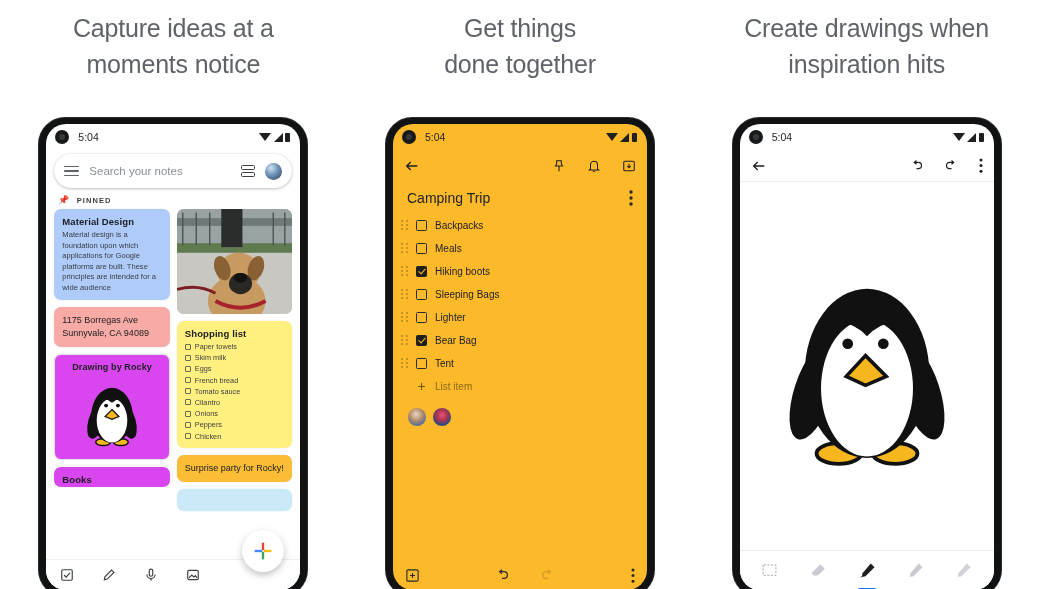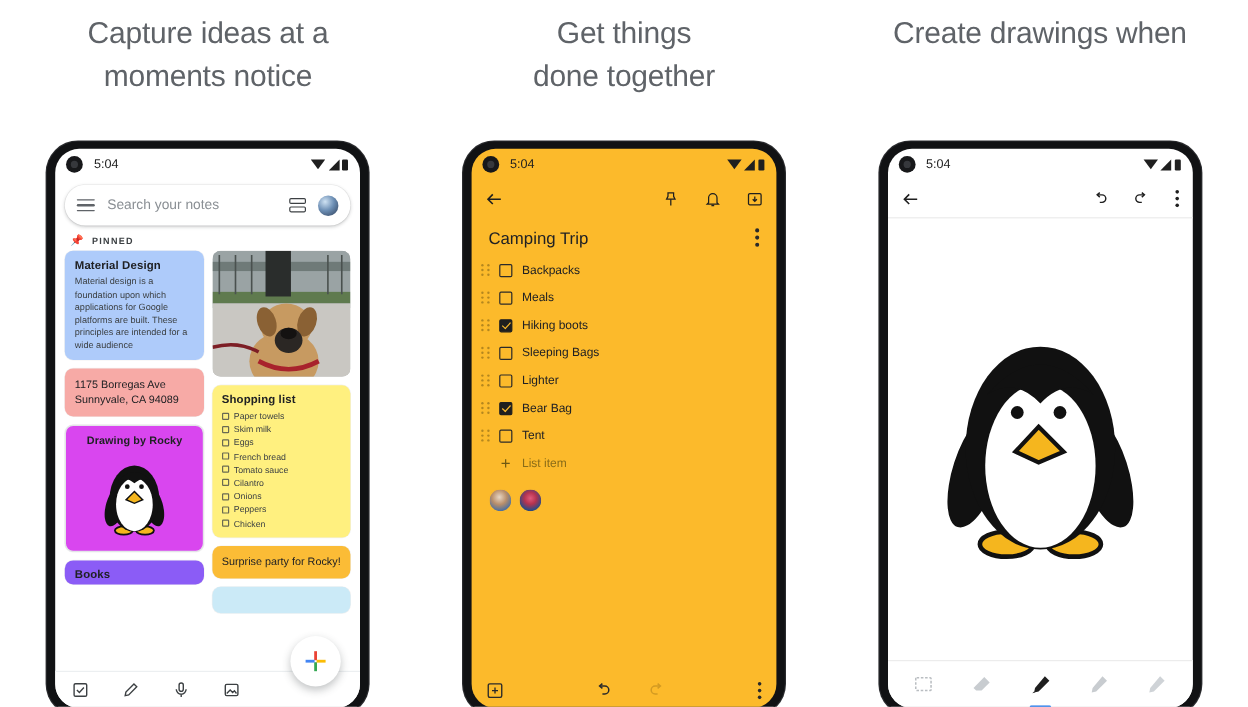--- a/index.html
+++ b/index.html
@@ -239,21 +239,21 @@
                   <ellipse cx="60" cy="78" rx="42" ry="56" fill="#111"></ellipse>
                   <ellipse cx="60" cy="88" rx="31" ry="45" fill="#fff"></ellipse>
                   <path d="M32 48 Q60 18 88 48 Q74 40 60 52 Q46 40 32 48Z" fill="#111"></path>
                   <circle cx="48" cy="58" r="4" fill="#111"></circle>
                   <circle cx="72" cy="58" r="4" fill="#111"></circle>
                   <path d="M60 66 L74 80 L60 86 L46 80 Z" fill="#f5b61e" stroke="#111" stroke-width="2.5"></path>
                 </svg>
               </div>
             </div>
 
-            <div class="note" style="background:#8b5cf6;height:20px">
+            <div class="note" style="background:#d946ef;height:20px">
               <div class="note-title">Books</div>
             </div>
           </div>
 
           <div class="col">
             <div class="note-photo">
               <svg width="100%" height="105" viewBox="0 0 120 126" preserveAspectRatio="xMidYMid slice" aria-hidden="true">
                 <rect width="120" height="126" fill="#b9bdbc"></rect>
                 <rect y="0" width="120" height="58" fill="#9aa3a4"></rect>
                 <rect y="18" width="120" height="8" fill="#6f7a78"></rect>
@@ -553,20 +553,21 @@
           </span>
         </div>
 
       </div>
     </div>
   </div>
 
   <div class="panel">
     <div class="headline">
       <span>Create drawings when</span>
+      <span>inspiration hits</span>
     </div>
 
     <div class="phone p3">
       <div class="screen">
 
         <div class="statusbar">
           <div class="punch"></div>
           <div class="clock">5:04</div>
           <div class="sigs">
             <span class="wifi"></span>

